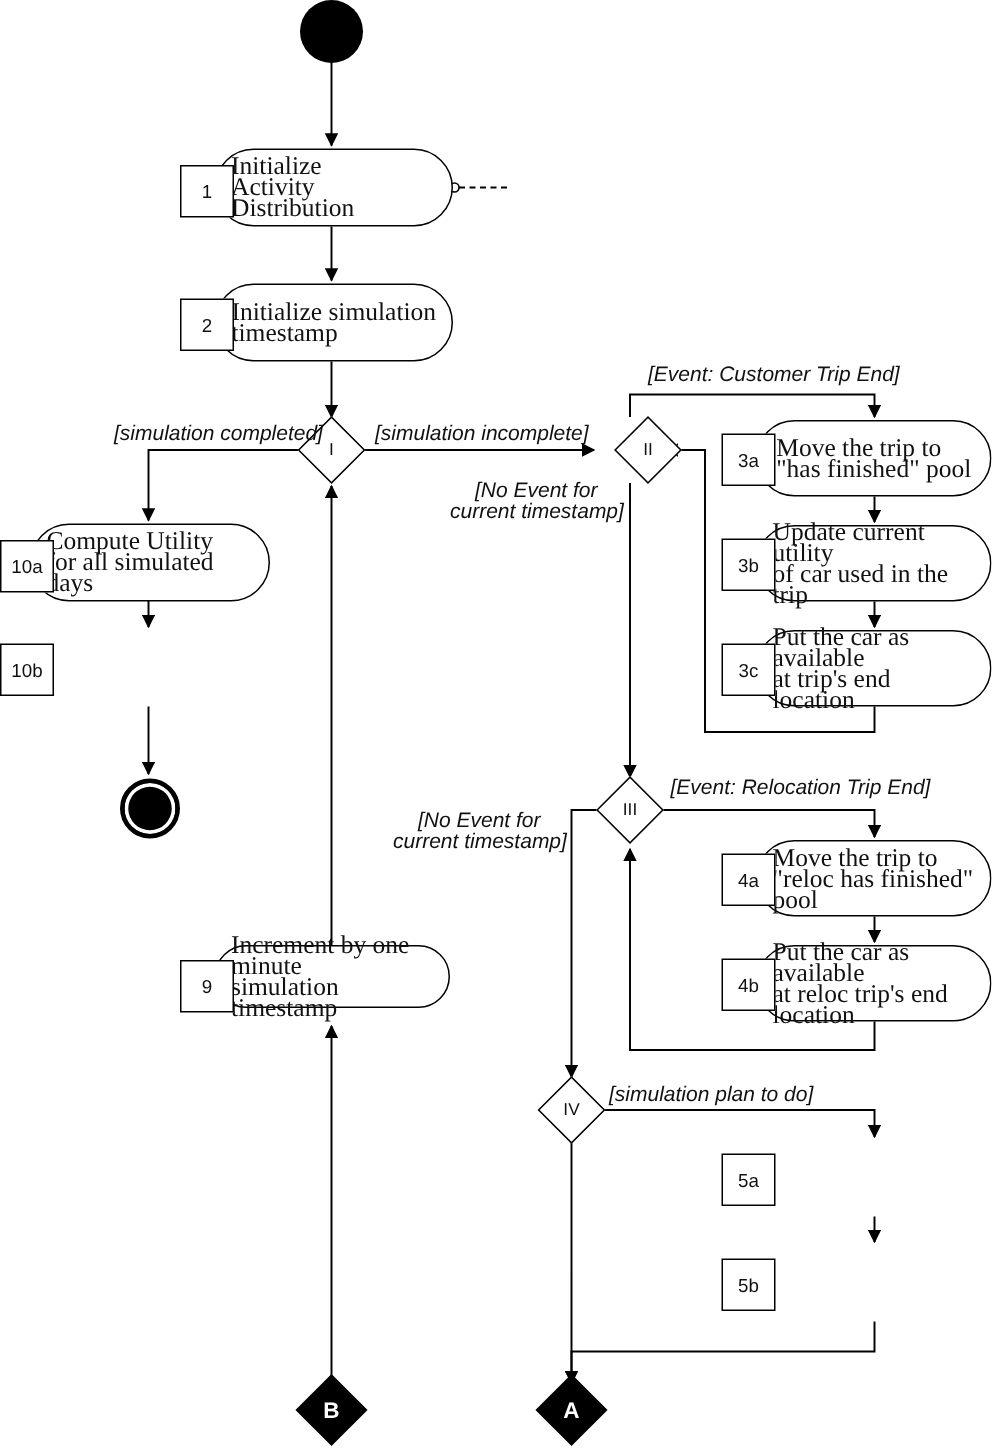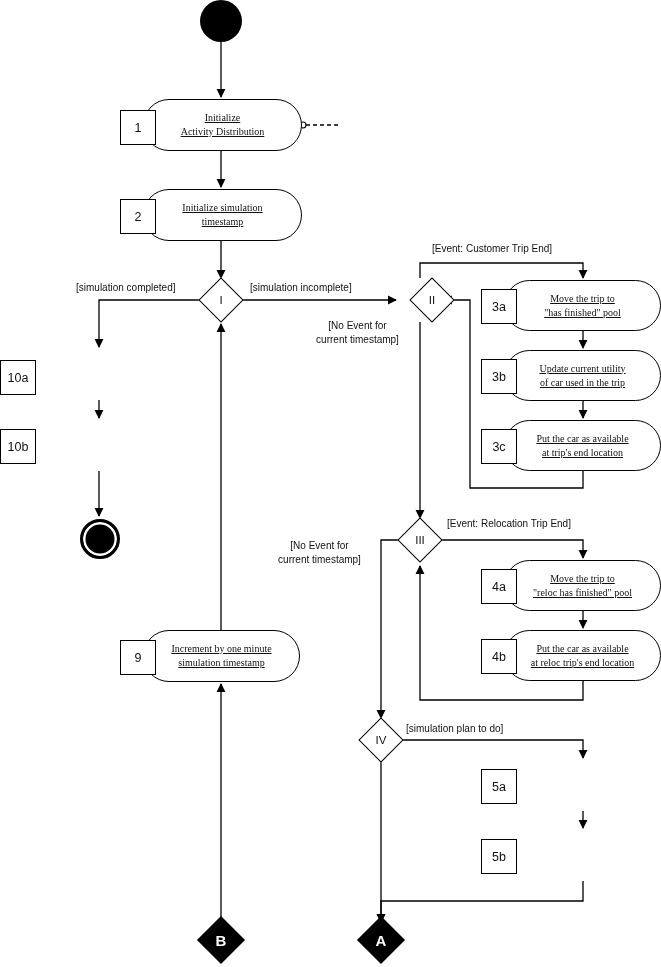--- a/index.html
+++ b/index.html
@@ -8,27 +8,25 @@
   svg#wires{position:absolute;left:0;top:0;width:661px;height:967px;}
 
   .node{position:absolute;box-sizing:border-box;}
 
   
   .activity{
     border:1.3px solid #000;
     border-radius:26px;
     background:#fff;
     display:flex;align-items:center;justify-content:center;
-    text-align:center;
     font-family:"Liberation Serif",serif;
-    font-size:10px;
+    font-size:17px;
     line-height:14px;
     color:#111;
     z-index:3;
-    text-decoration:underline;
   }
   .activity .txt{padding:0 10px;}
 
   
   .numtab{
     position:absolute;
     border:1.3px solid #000;
     background:#fff;
     display:flex;align-items:center;justify-content:center;
     font-family:"Liberation Sans",sans-serif;
@@ -104,25 +102,26 @@
     text-align:center;
     font-family:"Liberation Serif",serif;
     font-size:11.5px;line-height:14.5px;color:#111;
     padding:0 8px;box-sizing:border-box;
   }
 
   
   .elabel{
     position:absolute;
     font-family:"Liberation Sans",sans-serif;
-    font-size:10px;
+    font-size:14px;
     line-height:14px;
     color:#111;
     white-space:pre;
     z-index:5;
+    font-style:italic;
   }
   .elabel.center{text-align:center;}
 </style>
 </head>
 <body>
 
 <div id="canvas">
 
   <svg id="wires" viewBox="0 0 661 967" xmlns="http://www.w3.org/2000/svg">
     <defs>
@@ -214,20 +213,26 @@
   <div class="node diamond" style="left:404px;top:524px;width:32px;height:32px;">
     <div class="dshape"></div>
     <div class="dlbl">III</div>
   </div>
 
   <div class="node diamond" style="left:365px;top:724px;width:32px;height:32px;">
     <div class="dshape"></div>
     <div class="dlbl">IV</div>
   </div>
 
+  <div class="node activity" style="left:20px;top:349px;width:160px;height:52px;">
+    <div class="txt">
+      <span>Compute Utility</span><br>
+      <span>for all simulated days</span>
+    </div>
+  </div>
   <div class="numtab" style="left:0px;top:360px;width:34px;height:33px;">10a</div>
 
   <div class="numtab" style="left:0px;top:429px;width:34px;height:33px;">10b</div>
 
   <div class="node final" style="left:80px;top:519px;width:40px;height:40px;"></div>
 
   <div class="node activity" style="left:504px;top:280px;width:157px;height:51px;">
     <div class="txt">
       <span>Move the trip to</span><br>
       <span>"has finished" pool</span>
@@ -264,21 +269,21 @@
       <span>Put the car as available</span><br>
       <span>at reloc trip's end location</span>
     </div>
   </div>
   <div class="numtab" style="left:481px;top:639px;width:34px;height:33px;">4b</div>
 
   <div class="numtab" style="left:481px;top:769px;width:34px;height:33px;">5a</div>
 
   <div class="numtab" style="left:481px;top:839px;width:34px;height:33px;">5b</div>
 
-  <div class="node activity" style="left:143px;top:630px;width:157px;height:52px;">
+  <div class="node activity" style="left:143px;top:630px;width:157px;height:42px;">
     <div class="txt">
       <span>Increment by one minute</span><br>
       <span>simulation timestamp</span>
     </div>
   </div>
   <div class="numtab" style="left:120px;top:640px;width:34px;height:33px;">9</div>
 
   <div class="node connector" style="left:204px;top:923px;width:34px;height:34px;">
     <div class="cshape"></div>
     <div class="clbl">B</div>

